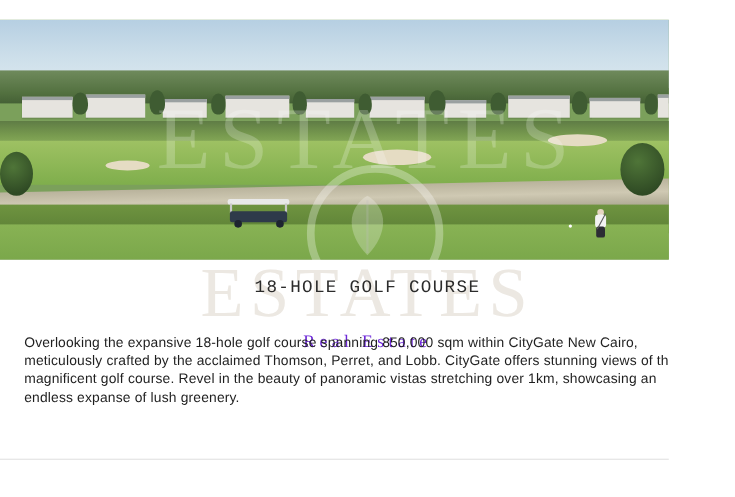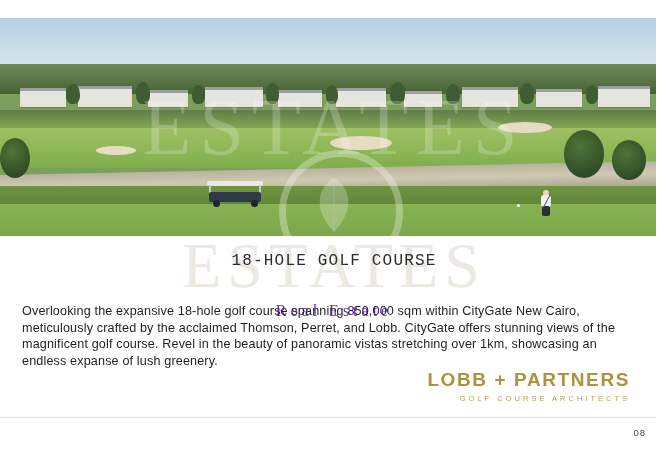--- a/index.html
+++ b/index.html
@@ -12,21 +12,20 @@
     height: 452px;
     overflow: hidden;
     font-family: "Liberation Sans", sans-serif;
   }
   .page {
     position: relative;
     width: 608px;
     height: 452px;
     background: #ffffff;
     overflow: hidden;
-    padding-left: 48px;
   }
 
   
   .photo {
     position: absolute;
     left: 0;
     top: 18px;
     width: 668px;
     height: 218px;
     overflow: hidden;
@@ -382,22 +381,18 @@
   </svg>
 
   <div class="wm-block">
     <div class="wm-main">ESTATES</div>
     <div class="wm-sub">Real Estate</div>
   </div>
 
   <div class="title">18-HOLE GOLF COURSE</div>
   <div class="body-copy">Overlooking the expansive 18-hole golf course spanning 850,000 sqm within CityGate New Cairo, meticulously crafted by the acclaimed Thomson, Perret, and Lobb. CityGate offers stunning views of the magnificent golf course. Revel in the beauty of panoramic vistas stretching over 1km, showcasing an endless expanse of lush greenery.</div>
 
-  <div class="logo">
-    <div class="logo-main">LOBB + PARTNERS</div>
-    <div class="logo-sub">GOLF COURSE ARCHITECTS</div>
-  </div>
 
   <div class="footer-bar">
     <div class="footer-page">08</div>
   </div>
 
 </div>
 
 </body></html>

